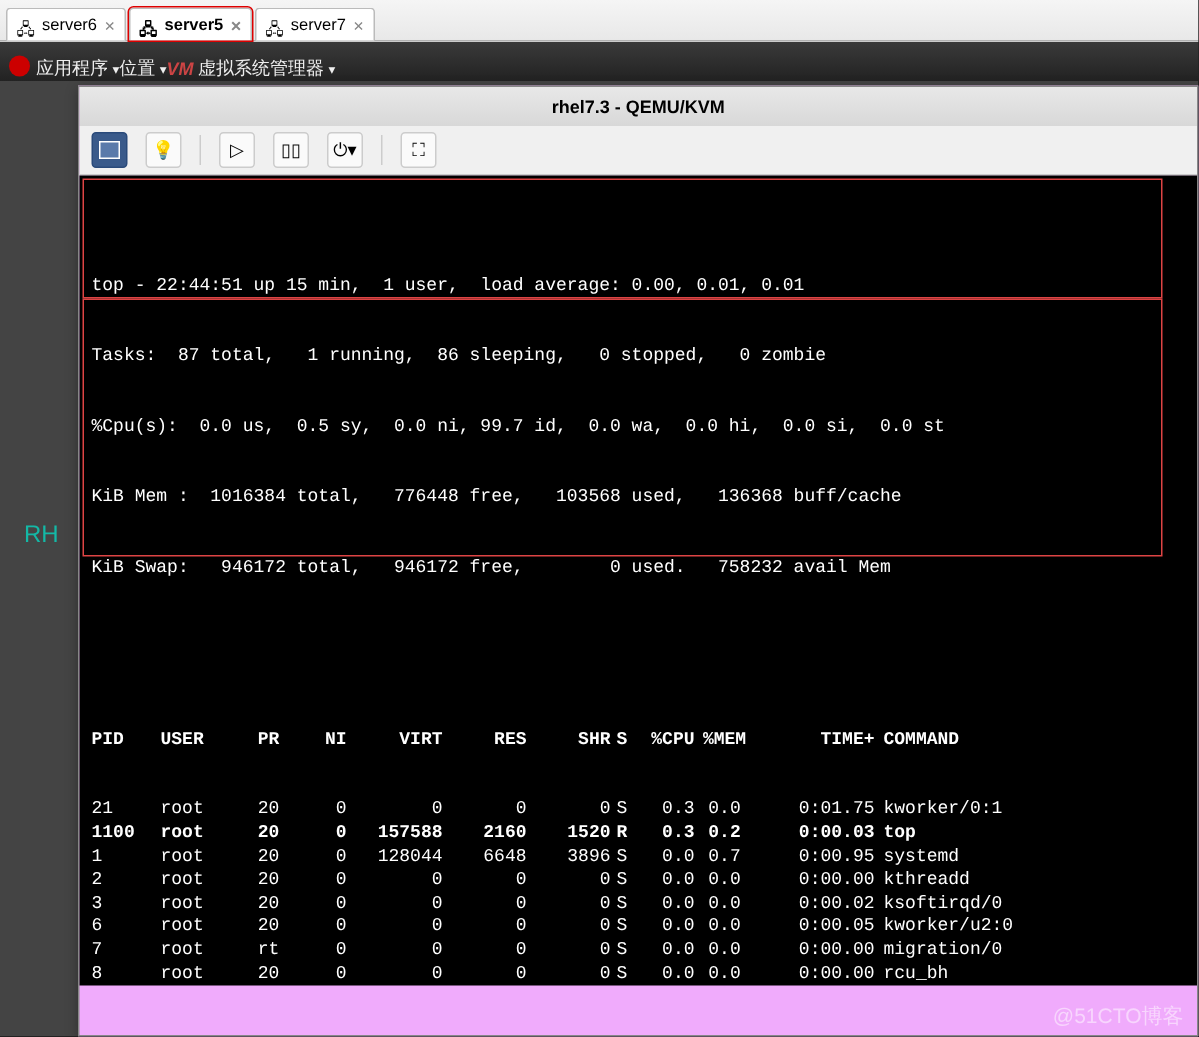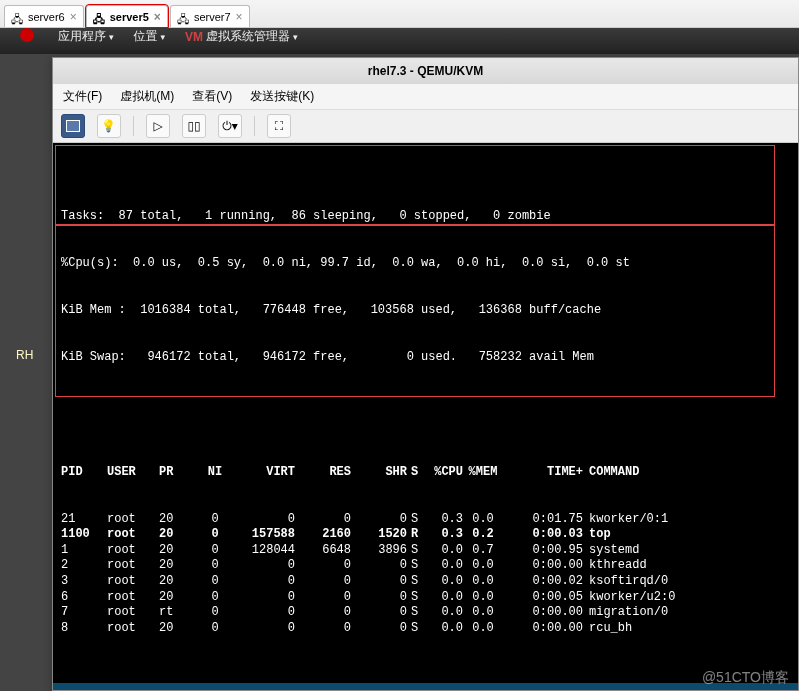--- a/index.html
+++ b/index.html
@@ -44,23 +44,22 @@
     }
     .tab.active {
       outline: 1px solid #d00;
       font-weight: bold;
     }
     .os-menubar {
       background: linear-gradient(#3a3a3a, #222);
       color: #eee;
       height: 26px;
       display: flex;
-      align-items: flex-start;
-      padding-left: 20px;
-      gap: 20px;
+      align-items: flex-end;
+      padding-left: 6px;
       font-size: 12px;
     }
     .redhat-icon {
       width: 14px;
       height: 14px;
       background: #c00;
       border-radius: 50%;
       display: inline-block;
       margin-right: 4px;
     }
@@ -68,21 +67,21 @@
       display: flex;
       align-items: center;
       gap: 3px;
     }
     .vm-window {
       position: absolute;
       top: 57px;
       left: 52px;
       right: 0;
       bottom: 0;
-      background: #0c4a6e;
+      background: #f0abfc;
       border: 1px solid #888;
       box-shadow: 0 2px 8px rgba(0,0,0,0.3);
     }
     .vm-title {
       background: linear-gradient(#e8e8e8, #d8d8d8);
       text-align: center;
       padding: 6px;
       font-size: 12px;
       font-weight: bold;
     }
@@ -141,36 +140,36 @@
       position: relative;
     }
     .hl-box { border: 1px solid #d44; position: absolute; pointer-events: none; }
     .box1 { left: 2px; top: 2px; width: 720px; height: 80px; }
     .box2 { left: 2px; top: 82px; width: 720px; height: 172px; }
     .bold { font-weight: bold; }
     .rh-label {
       position: absolute;
       left: 16px;
       top: 348px;
-      color: #fef9c3;
-      font-size: 12px;
+      color: #14b8a6;
+      font-size: 16px;
     }
     .watermark {
       position: absolute;
       right: 10px;
       bottom: 4px;
       color: rgba(255,255,255,0.5);
       font-size: 14px;
     }
     .proc-table { margin-top: 2px; }
     .proc-row { display: flex; }
     .c-pid { width: 42px; text-align: left; }
     .c-user { width: 56px; padding-left: 4px; }
-    .c-pr { width: 40px; text-align: left; }
-    .c-ni { width: 32px; text-align: center; font-family: Liberation Mono, monospace; }
+    .c-pr { width: 40px; text-align: center; }
+    .c-ni { width: 32px; text-align: right; font-family: Liberation Mono, monospace; }
     .c-virt { width: 64px; text-align: right; }
     .c-res { width: 56px; text-align: right; }
     .c-shr { width: 56px; text-align: right; }
     .c-s { width: 16px; padding-left: 4px; }
     .c-cpu { width: 40px; text-align: right; }
     .c-mem { width: 40px; text-align: center; }
     .c-time { width: 80px; text-align: right; }
     .c-cmd { padding-left: 6px; }
     .dropdown-arrow::after { content: " ▾"; font-size: 9px; }
   </style>
@@ -193,36 +192,30 @@
     <span>server7</span>
     <span class="tab-close">×</span>
   </div>
 </div>
 
 <div class="os-menubar">
   <span><span class="redhat-icon"></span></span>
   <span class="menu-item dropdown-arrow">应用程序</span>
   <span class="menu-item dropdown-arrow">位置</span>
   <span class="menu-item dropdown-arrow">
-    <span style="color:#c44;font-weight:bold;">VM</span>
+    <span style="color:#c44;font-weight:bold;font-style:italic;">VM</span>
     <span>虚拟系统管理器</span>
   </span>
 </div>
 
 <div class="rh-label">RH</div>
 
 <div class="vm-window">
   <div class="vm-title">rhel7.3 - QEMU/KVM</div>
 
-  <div class="vm-menubar">
-    <span>文件(F)</span>
-    <span>虚拟机(M)</span>
-    <span>查看(V)</span>
-    <span>发送按键(K)</span>
-  </div>
 
   <div class="vm-toolbar">
     <div class="toolbar-btn monitor-btn">
         <span class="monitor-icon"></span>
       </div>
     <div class="toolbar-btn">
         <span>💡</span>
       </div>
     <div class="sep"></div>
     <div class="toolbar-btn">
@@ -234,20 +227,21 @@
     <div class="toolbar-btn"><span>⏻</span> ▾</div>
     <div class="sep"></div>
     <div class="toolbar-btn">
         <span>⛶</span>
       </div>
   </div>
 
   <div class="terminal">
     <div class="hl-box box1"></div>
     <div class="hl-box box2"></div>
+    <div>top - 22:44:51 up 15 min,  1 user,  load average: 0.00, 0.01, 0.01</div>
     <div>Tasks:  87 total,   1 running,  86 sleeping,   0 stopped,   0 zombie</div>
     <div>%Cpu(s):  0.0 us,  0.5 sy,  0.0 ni, 99.7 id,  0.0 wa,  0.0 hi,  0.0 si,  0.0 st</div>
     <div>KiB Mem :  1016384 total,   776448 free,   103568 used,   136368 buff/cache</div>
     <div>KiB Swap:   946172 total,   946172 free,        0 used.   758232 avail Mem</div>
     <div style="height:4px;"></div>
     <div class="proc-table">
       <div class="proc-row bold">
         <span class="c-pid">PID</span>
         <span class="c-user">USER</span>
         <span class="c-pr">PR</span>

